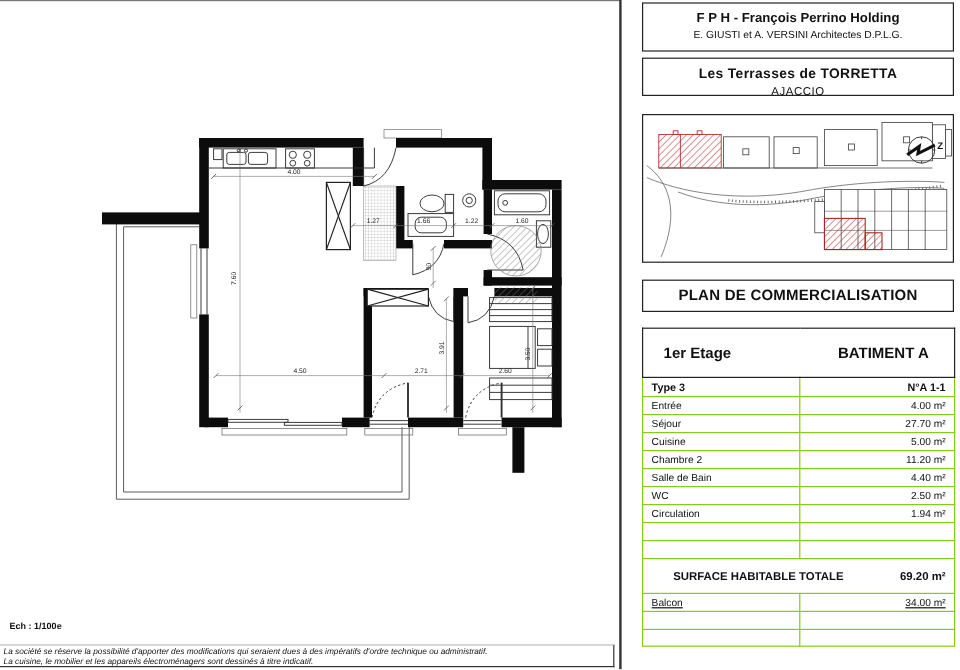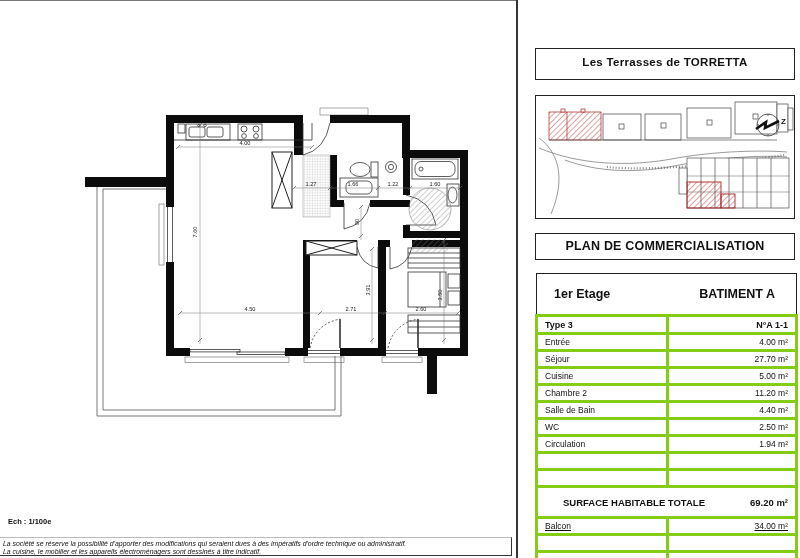--- a/index.html
+++ b/index.html
@@ -14,21 +14,21 @@
   #box-firm .l2{font-size:8.6px;margin-top:3px;}
   #box-project{top:48px;height:32px;}
   #box-project .l1{font-weight:bold;font-size:11.5px;margin-top:7px;letter-spacing:.3px;}
   #box-project .l2{font-size:9.5px;margin-top:3px;letter-spacing:.5px;}
   #box-site{top:95px;height:124px;padding:0;}
   #box-plantitle{top:233px;height:27px;}
   #box-plantitle .l1{font-weight:bold;font-size:12.5px;line-height:25px;letter-spacing:.2px;}
   
   #tablewrap{position:absolute;left:535px;top:273px;width:260px;}
   table.surf{border-collapse:collapse;width:260px;table-layout:fixed;}
-  table.surf td{border:3px solid #84cc16;font-size:8.5px;padding:0 7px;overflow:hidden;white-space:nowrap;}
+  table.surf td{border:1px solid #84cc16;font-size:8.5px;padding:0 7px;overflow:hidden;white-space:nowrap;}
   table.surf{border:1.5px solid #222;}
   td.lab{text-align:left;}
   td.val{text-align:right;}
   tr.hdr td{height:40px;border:1px solid #222;}
   .hdrflex{display:flex;justify-content:space-between;align-items:center;font-size:12.5px;font-weight:bold;}
   .hdrflex .bld{margin-right:14px;}
   .hdrflex .flr{margin-left:10px;}
   tr.typ td{height:15px;font-weight:bold;font-size:9px;}
   tr.room td{height:14px;}
   tr.emptyr td{height:14px;}
@@ -244,23 +244,28 @@
       <text x="250" y="311">4.50</text>
       <text x="351" y="311">2.71</text>
       <text x="421" y="311">2.60</text>
       <text x="0" y="0" transform="translate(197,232) rotate(-90)">7.60</text>
       <text x="0" y="0" transform="translate(359,222) rotate(-90)">90</text>
       <text x="0" y="0" transform="translate(370,290) rotate(-90)">3.91</text>
       <text x="0" y="0" transform="translate(442,295) rotate(-90)">3.50</text>
     </g>
   </svg>
 
+  <div class="rbox" id="box-firm">
+    <div class="l1">F P H - François Perrino Holding</div>
+    <div class="l2">E. GIUSTI et A. VERSINI Architectes D.P.L.G.</div>
+  </div>
 
   <div class="rbox" id="box-project">
     <div class="l1">Les Terrasses de TORRETTA</div>
+    <div class="l2">AJACCIO</div>
   </div>
 
   <div class="rbox" id="box-site">
     <svg width="257" height="121" viewBox="0 0 257 121">
       <defs>
         <pattern id="redHatch" width="4" height="4" patternUnits="userSpaceOnUse" patternTransform="rotate(45)">
           <line x1="0" y1="0" x2="0" y2="4" stroke="#b53131" stroke-width="0.9"></line>
         </pattern>
       </defs>
 

